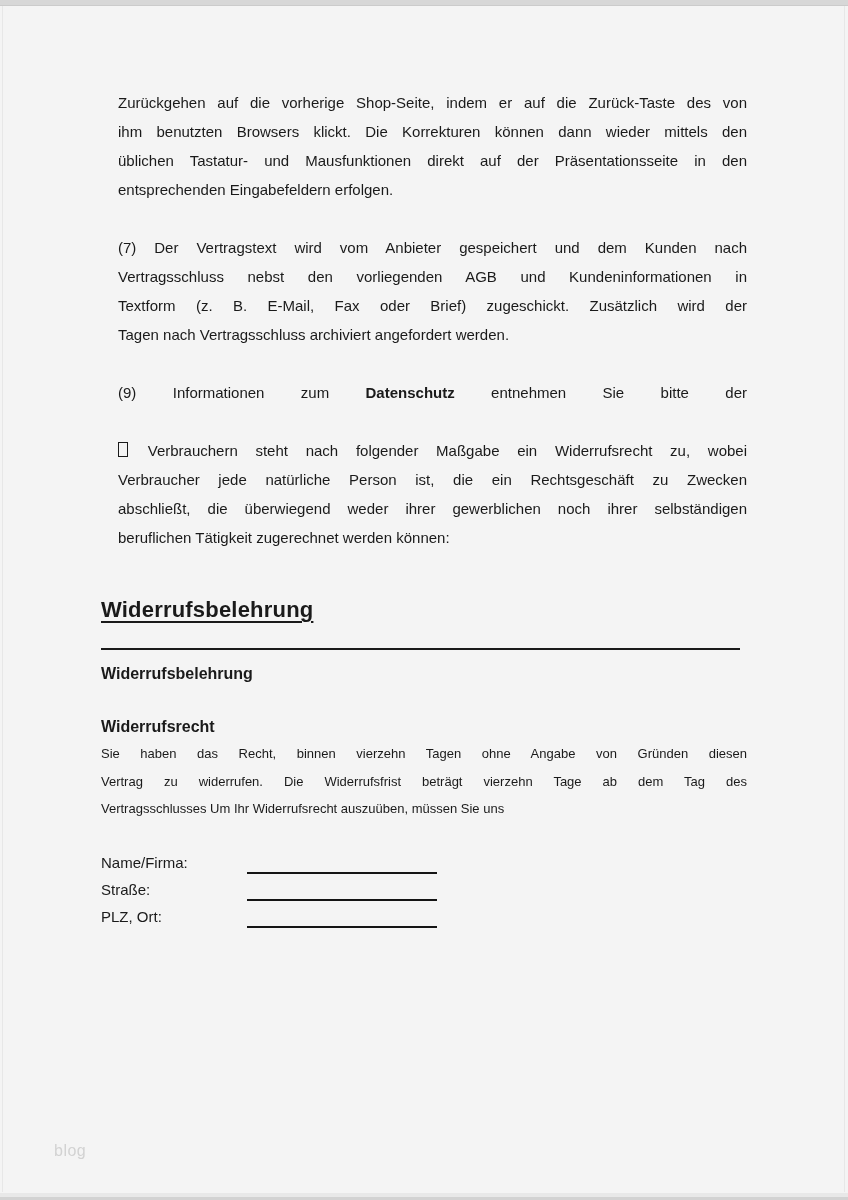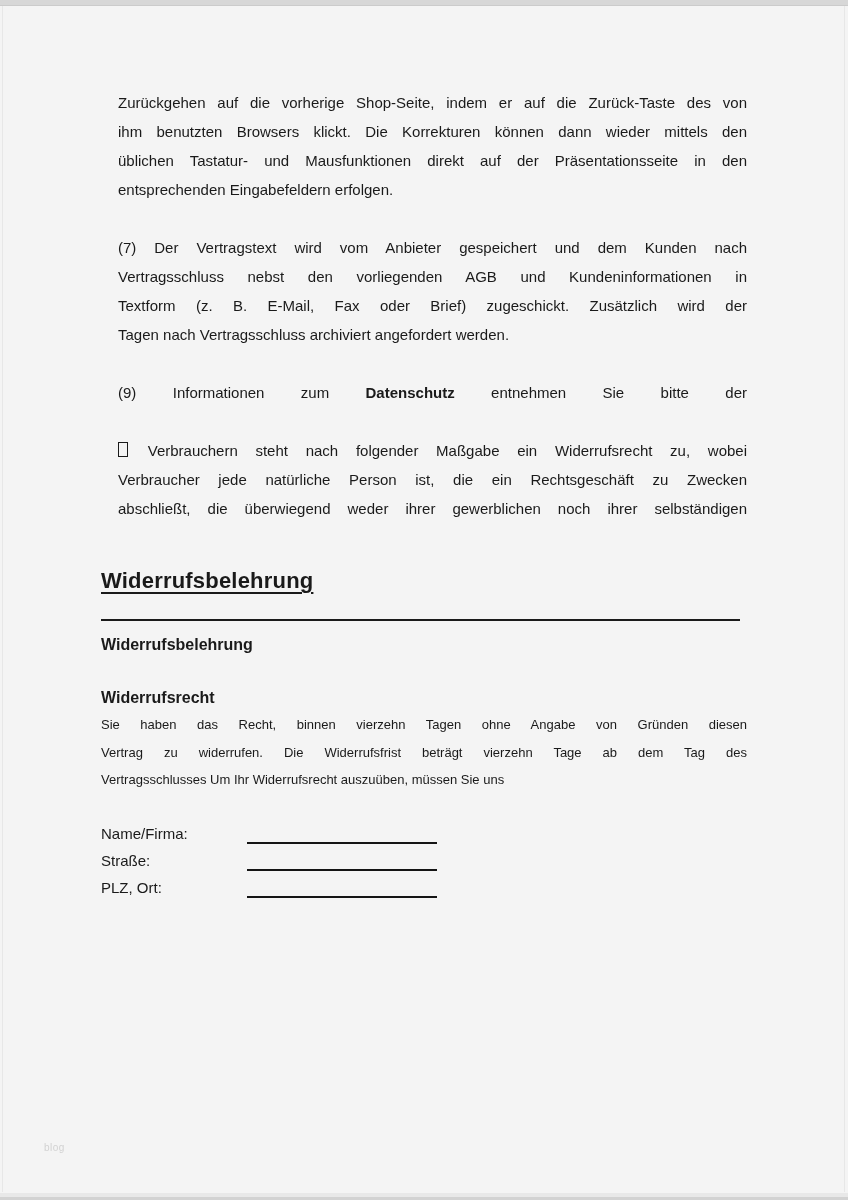--- a/index.html
+++ b/index.html
@@ -58,32 +58,32 @@
   }
   .section-heading {
     margin-top:28px;
     font-size:16px; font-weight:bold; line-height:27px;
   }
   .para-tight {
     font-size:13px; line-height:27.5px; margin:0;
   }
   .form-block { margin-top:26px; }
   .form-row {
-    display:flex; align-items:flex-start; height:27px;
+    display:flex; align-items:center; height:27px;
   }
   .field-label {
     width:146px; font-size:15px; line-height:27px;
   }
   .blank-line {
     width:190px; height:22px;
     border-bottom:2px solid #141414;
   }
   .watermark {
-    position:absolute; left:44px; top:1142px;
-    font-size:10px; color:#d2d2d2; letter-spacing:0.5px;
+    position:absolute; left:54px; top:1142px;
+    font-size:16px; color:#d2d2d2; letter-spacing:0.5px;
   }
 </style>
 </head>
 <body>
 
 <div>
 
   <div class="edge-top"></div>
   <div class="edge-left"></div>
   <div class="edge-right"></div>
@@ -107,20 +107,21 @@
 
 
     <div class="para">
       <div class="pline"><span>(9) Informationen zum </span><span class="b">Datenschutz</span><span> entnehmen Sie bitte der</span></div>
     </div>
 
     <div class="para consumer">
       <div class="pline"><span class="glyph-box"></span> <span>Verbrauchern steht nach folgender Maßgabe ein Widerrufsrecht zu, wobei</span></div>
       <div class="pline">Verbraucher jede natürliche Person ist, die ein Rechtsgeschäft zu Zwecken</div>
       <div class="pline">abschließt, die überwiegend weder ihrer gewerblichen noch ihrer selbständigen</div>
+      <div class="pline last">beruflichen Tätigkeit zugerechnet werden können:</div>
     </div>
 
     <div class="h1">Widerrufsbelehrung</div>
 
     <div class="divider"></div>
 
     <div class="sub-heading">Widerrufsbelehrung</div>
 
     <div class="section-heading">Widerrufsrecht</div>
 

